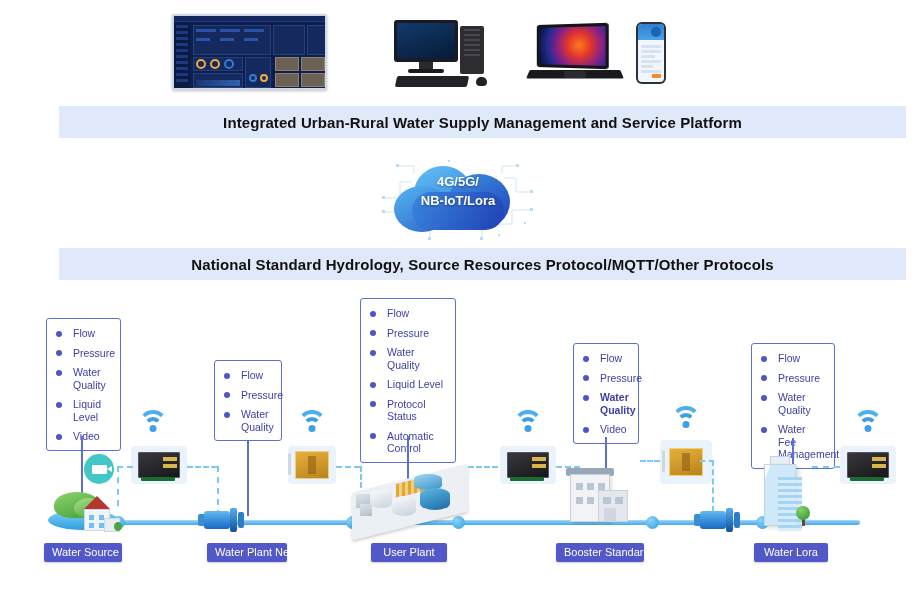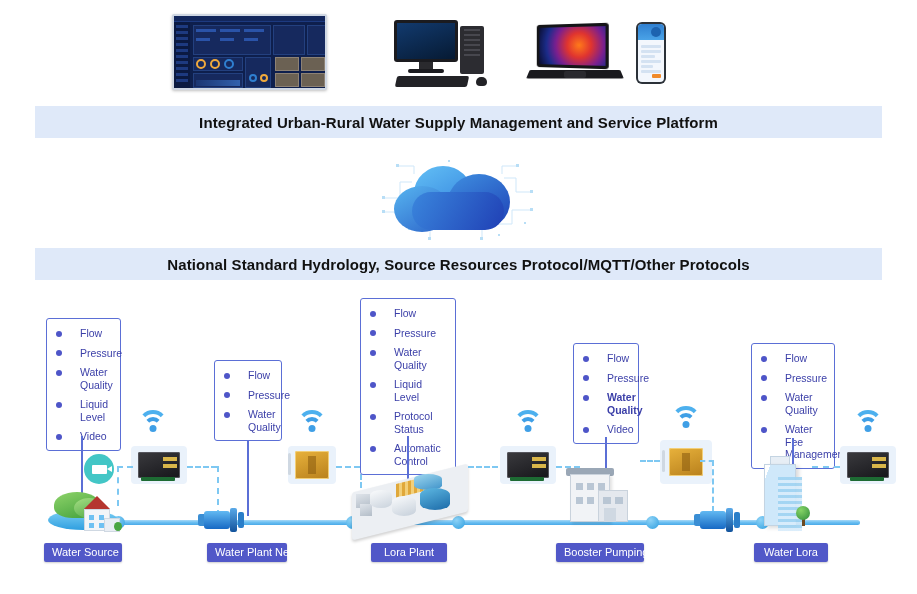--- a/index.html
+++ b/index.html
@@ -71,20 +71,21 @@
 
   
   .banner {
     position: absolute;
     background: #dfe9f9;
     color: #111111;
     font-size: 15px;
     font-weight: bold;
     display: flex; align-items: center; justify-content: center;
     letter-spacing: .1px;
+    margin-left: 24px;
   }
   #platform-banner { left:35px; top:106px; width:847px; height:32px; }
   #protocol-banner { left:35px; top:248px; width:847px; height:32px; }
 
   
   #cloud-wrap { position:absolute; left:378px; top:152px; width:160px; height:92px; }
   .cloud-shape {
     position:absolute; left:8px; top:14px; width:144px; height:64px;
   }
   .cl { position:absolute; border-radius:50%; }
@@ -121,21 +122,21 @@
     background:#ffffff;
     border-radius:3px;
     padding:8px 9px 7px 9px;
   }
   .info-box ul { list-style:none; }
   .info-box li {
     position:relative;
     color:#3b3fa8;
     font-size:10.5px;
     line-height:12.5px;
-    padding-left:24px;
+    padding-left:17px;
     margin-bottom:7px;
   }
   .info-box li:last-child { margin-bottom:0; }
   .info-box li::before {
     content:""; position:absolute; left:0; top:3.5px;
     width:6px; height:6px; border-radius:50%; background:#4e55c8;
   }
   .info-box li.bold { font-weight:bold; }
 
   
@@ -365,20 +366,24 @@
       <rect x="120" y="82" width="2" height="2"></rect>
         <rect x="146" y="70" width="2" height="2"></rect>
     </g>
   </svg>
   <div class="cloud-shape">
     <div class="cl cl1"></div>
       <div class="cl cl2"></div>
       <div class="cl cl3"></div>
       <div class="cl cl4"></div>
   </div>
+  <div class="cloud-text">
+    <div>4G/5G/</div>
+    <div>NB-IoT/Lora</div>
+  </div>
 </div>
 
 <div class="banner" id="protocol-banner">
   <span>National Standard Hydrology, Source Resources Protocol/MQTT/Other Protocols</span>
 </div>
 
 <div id="diagram">
 
   <div class="pipe"></div>
 
@@ -493,21 +498,21 @@
     <span class="w1"></span>
       <span class="w2"></span>
       <span class="w3"></span>
   </div>
   <div class="device-card" style="left:500px; top:158px; width:56px; height:38px;">
     <div class="rtu-black"></div>
   </div>
   <div class="dash-link" style="left:468px; top:178px; width:30px;"></div>
   <div class="dash-link" style="left:556px; top:178px; width:24px;"></div>
 
-  <div class="node-label" style="left:371px; top:255px; width:76px;">Lora Plant</div>
+  <div class="node-label" style="left:371px; top:255px; width:76px;">User Plant</div>
 
   <div class="info-box" style="left:573px; top:55px; width:66px;">
     <ul>
       <li>Flow</li>
       <li>Pressure</li>
       <li class="bold">Water Quality</li>
       <li>Video</li>
     </ul>
   </div>
   <div class="stem" style="left:605px; top:149px; height:44px;"></div>
@@ -543,21 +548,21 @@
   <div class="dash-link-v" style="left:712px; top:172px; height:52px;"></div>
   <div class="dash-link" style="left:700px; top:172px; width:14px;"></div>
 
   <div class="valve" style="left:694px; top:219px;">
     <div class="v-cap"></div>
       <div class="v-body"></div>
       <div class="v-fl"></div>
       <div class="v-fl2"></div>
   </div>
 
-  <div class="node-label" style="left:556px; top:255px; width:88px;">Booster Pumping Station</div>
+  <div class="node-label" style="left:556px; top:255px; width:88px;">Booster Standard Station</div>
 
   <div class="info-box" style="left:751px; top:55px; width:84px;">
     <ul>
       <li>Flow</li>
       <li>Pressure</li>
       <li>Water Quality</li>
       <li>Water Fee Management</li>
     </ul>
   </div>
   <div class="stem" style="left:792px; top:150px; height:34px;"></div>

